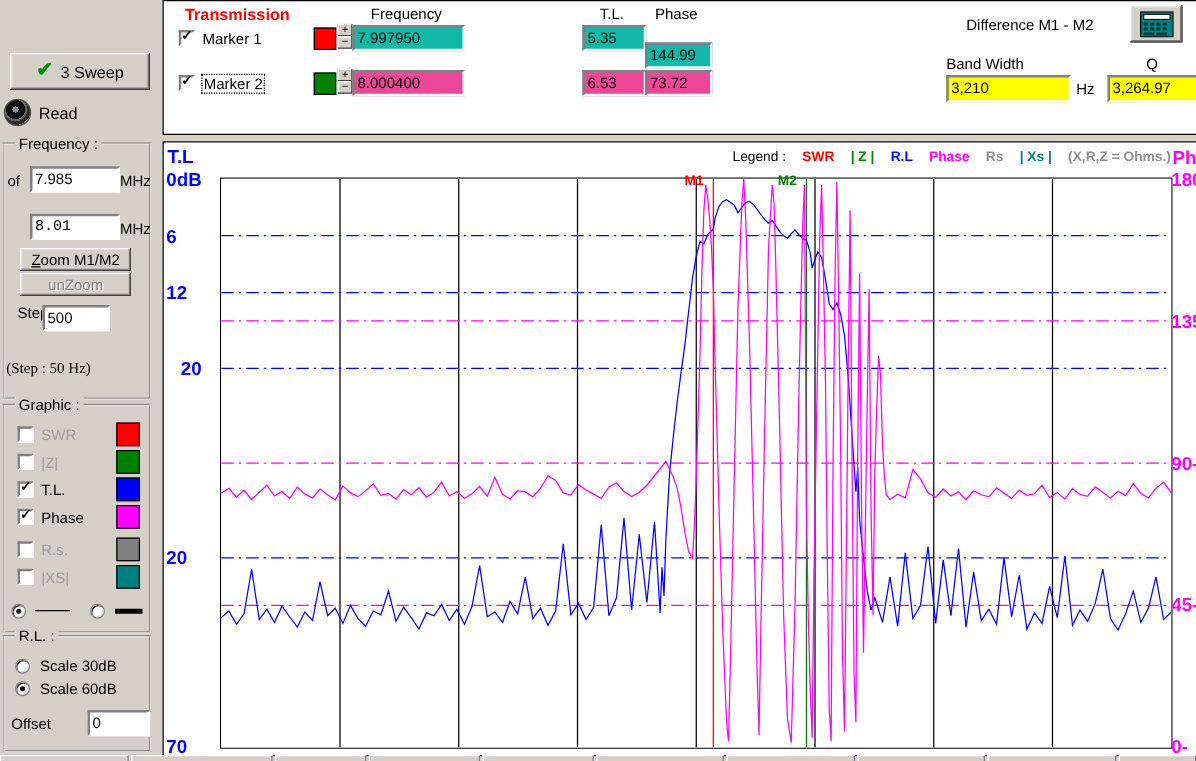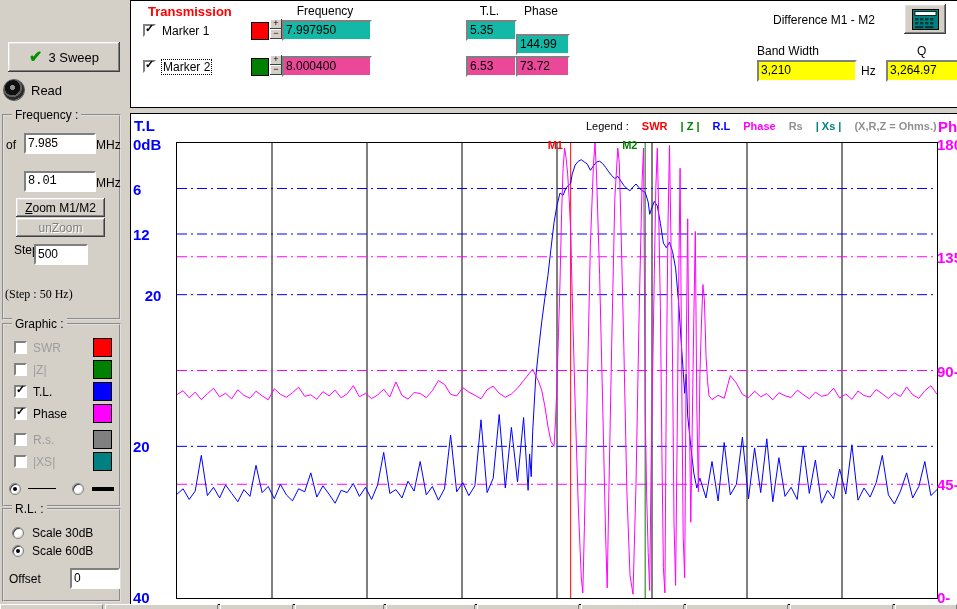--- a/index.html
+++ b/index.html
@@ -233,21 +233,21 @@
         <polyline points="0.0,251.5 6.1,247.7 12.2,254.8 18.2,249.2 24.3,256.6 30.4,250.8 36.5,245.2 42.6,253.8 48.6,250.3 54.7,255.8 60.8,246.7 66.9,252.3 73.0,255.3 79.0,248.2 85.1,252.8 91.2,256.8 97.3,245.7 103.4,251.3 109.4,254.3 115.5,249.7 121.6,244.2 127.7,253.3 133.8,251.8 139.8,256.3 145.9,248.7 152.0,252.8 158.1,247.2 164.2,254.8 170.2,250.8 176.3,242.7 182.4,253.8 188.5,250.3 194.6,255.6 200.6,252.0 206.7,246.2 212.8,254.0 218.9,238.9 225.0,252.5 231.0,256.1 237.1,249.5 243.2,250.5 249.3,254.5 255.4,247.7 261.4,237.6 267.5,241.4 273.6,251.3 279.7,253.0 285.8,244.7 291.8,249.0 297.9,252.3 304.0,255.8 310.1,246.7 316.2,243.2 322.2,250.3 328.3,254.3 334.4,251.0 340.5,245.2 346.6,237.6 352.6,230.0 355.7,226.2 358.7,232.6 361.8,238.9 364.8,247.7 367.8,262.9 370.9,283.1 373.9,298.3 377.0,303.3 378.5,278.1 380.0,240.1 381.5,189.6 383.0,139.0 384.6,70.8 386.1,25.3 387.6,5.1 389.1,15.2 390.6,30.3 392.2,55.6 393.7,88.5 395.2,151.7 398.2,262.9 401.3,364.0 404.3,434.8 405.8,449.9 407.4,384.2 410.4,240.1 413.4,101.1 416.5,20.2 418.0,0.0 419.5,30.3 422.6,131.4 425.6,257.8 428.6,391.8 430.2,444.9 431.7,358.9 434.7,202.2 437.8,55.6 440.8,5.1 442.3,20.2 443.8,75.8 446.9,207.3 449.9,348.8 453.0,432.3 456.0,451.2 459.0,341.3 462.1,171.9 465.1,37.9 466.6,5.1 468.2,267.9 469.7,353.9 471.2,409.5 472.7,447.4 474.2,316.0 477.3,131.4 478.8,45.5 480.3,5.1 481.8,75.8 483.4,164.3 484.9,308.4 486.4,424.7 487.9,449.9 489.4,232.6 491.0,80.9 492.5,2.5 494.0,101.1 495.5,214.9 497.0,379.2 498.6,442.4 500.1,298.3 501.6,146.6 503.1,25.3 504.6,222.4 506.2,394.3 507.7,434.8 509.2,214.9 510.7,75.8 512.2,257.8 513.8,379.2 515.3,278.1 516.8,176.9 518.3,88.5 519.8,262.9 521.4,348.8 522.9,232.6 524.4,182.0 525.9,141.6 527.4,156.7 529.0,212.3 530.5,237.6 532.0,252.8 535.0,256.6 541.1,252.3 547.2,255.3 553.3,232.6 559.4,240.1 565.4,251.3 571.5,254.8 577.6,248.2 583.7,253.8 589.8,250.5 595.8,256.8 601.9,249.7 608.0,252.8 614.1,254.5 620.2,247.2 626.2,251.5 632.3,255.8 638.4,249.2 644.5,253.3 650.6,252.0 656.6,245.2 662.7,255.1 668.8,251.0 674.9,256.3 681.0,248.0 687.0,252.5 693.1,254.0 699.2,246.5 705.3,250.8 711.4,255.6 717.4,250.0 723.5,253.5 729.6,243.9 735.7,251.8 741.8,255.3 747.8,247.7 753.9,242.7 760.0,251.3" fill="none" stroke="#ff00ff" stroke-width="1"></polyline>
       </svg>
   </div>
 
   <div>
       <div class="axislabel" style="color: rgb(0, 0, 255); left: 2px; top: 22px; width: 40px; text-align: left;">0dB</div>
       <div class="axislabel" style="color: rgb(0, 0, 255); left: 2px; top: 66.5px; width: 40px; text-align: left;">6</div>
       <div class="axislabel" style="color: rgb(0, 0, 255); left: 2px; top: 112px; width: 40px; text-align: left;">12</div>
       <div class="axislabel" style="color: rgb(0, 0, 255); left: 2px; top: 172.667px; width: 40px; text-align: center;">20</div>
       <div class="axislabel" style="color: rgb(0, 0, 255); left: 2px; top: 324.333px; width: 40px; text-align: left;">20</div>
-      <div class="axislabel" style="color: rgb(0, 0, 255); left: 2px; top: 475px; width: 40px; text-align: left;">40</div>
+      <div class="axislabel" style="color: rgb(0, 0, 255); left: 2px; top: 475px; width: 40px; text-align: left;">70</div>
     </div>
   <div>
       <div class="axislabel" style="color: rgb(255, 0, 255); left: 806px; top: 22px; width: 40px; text-align: left;">180-</div>
       <div class="axislabel" style="color: rgb(255, 0, 255); left: 806px; top: 134.75px; width: 40px; text-align: left;">135-</div>
       <div class="axislabel" style="color: rgb(255, 0, 255); left: 806px; top: 248.5px; width: 40px; text-align: left;">90-</div>
       <div class="axislabel" style="color: rgb(255, 0, 255); left: 806px; top: 362.25px; width: 40px; text-align: left;">45-</div>
       <div class="axislabel" style="color: rgb(255, 0, 255); left: 806px; top: 475px; width: 40px; text-align: left;">0-</div>
     </div>
   <div>
       <div class="mlabel" style="color: rgb(255, 0, 0); left: 416.68px; top: 25px;">M1</div>

